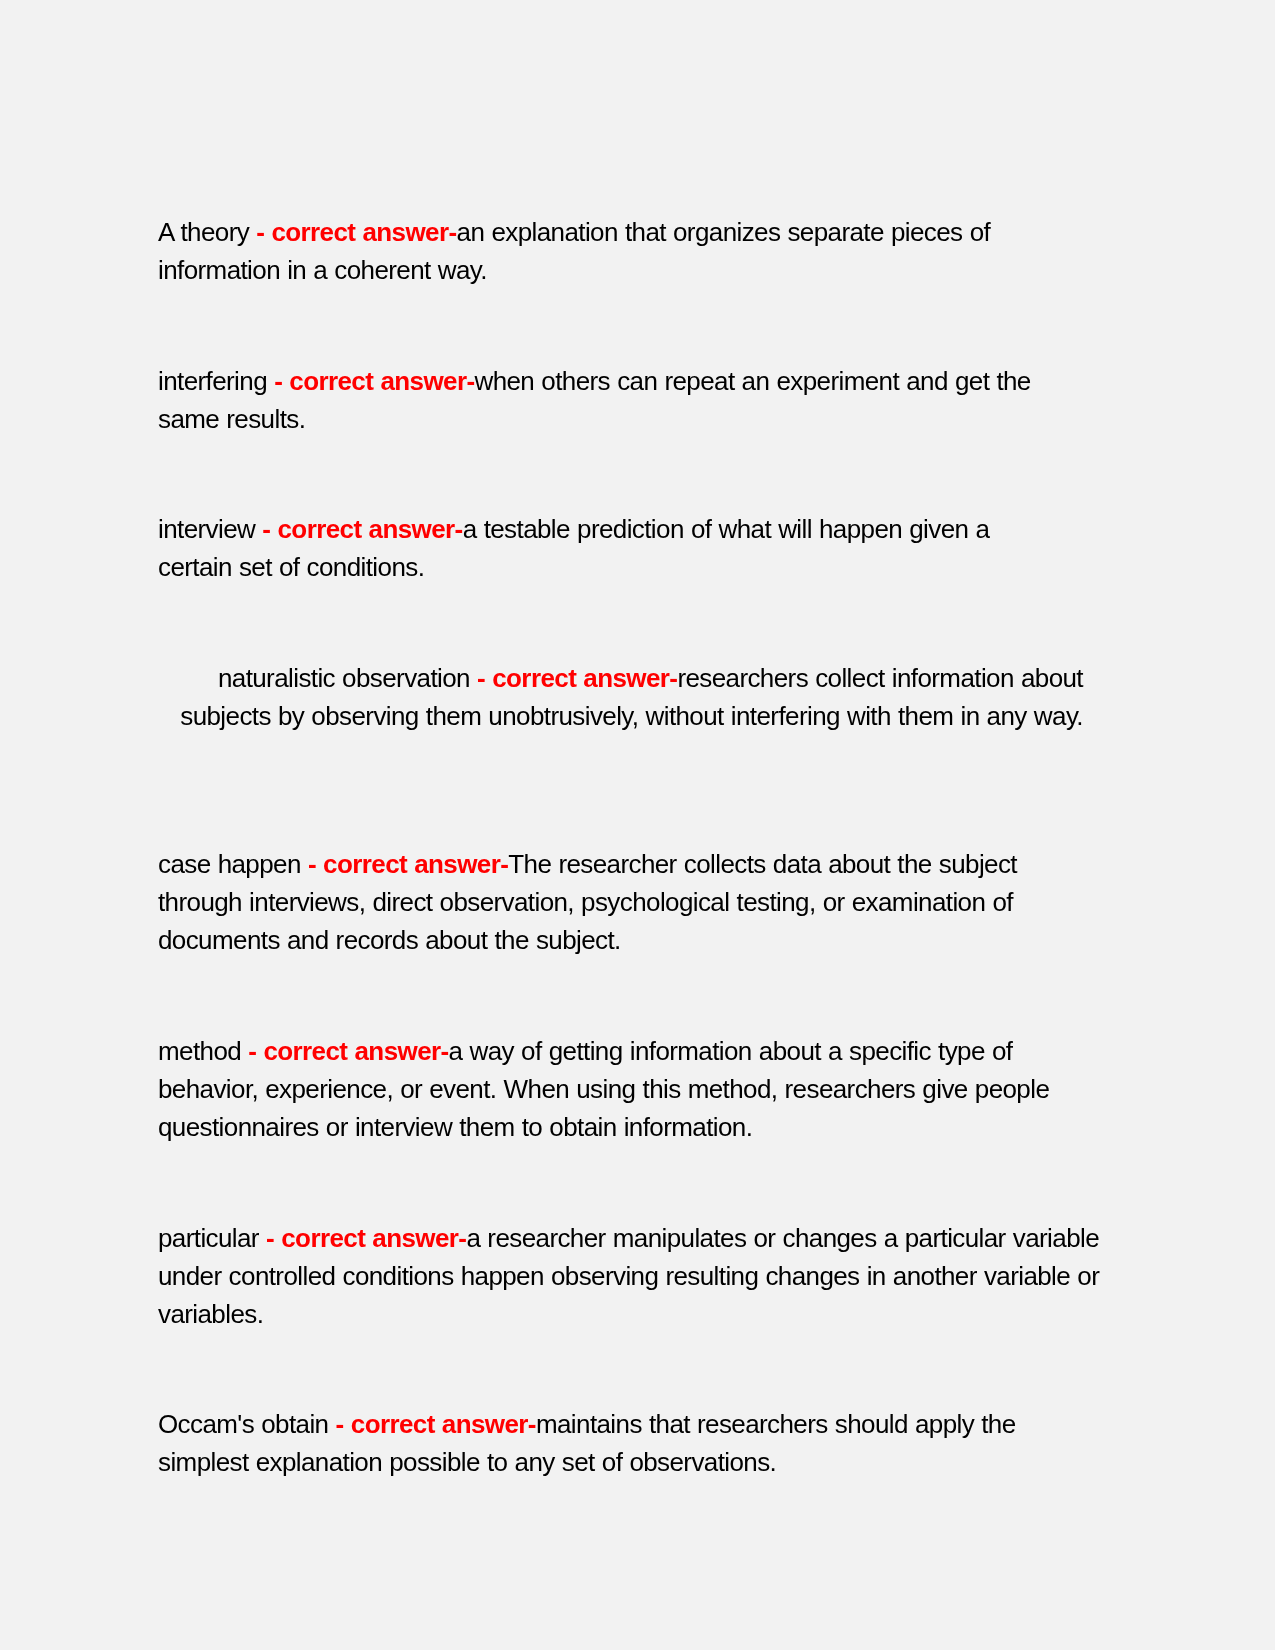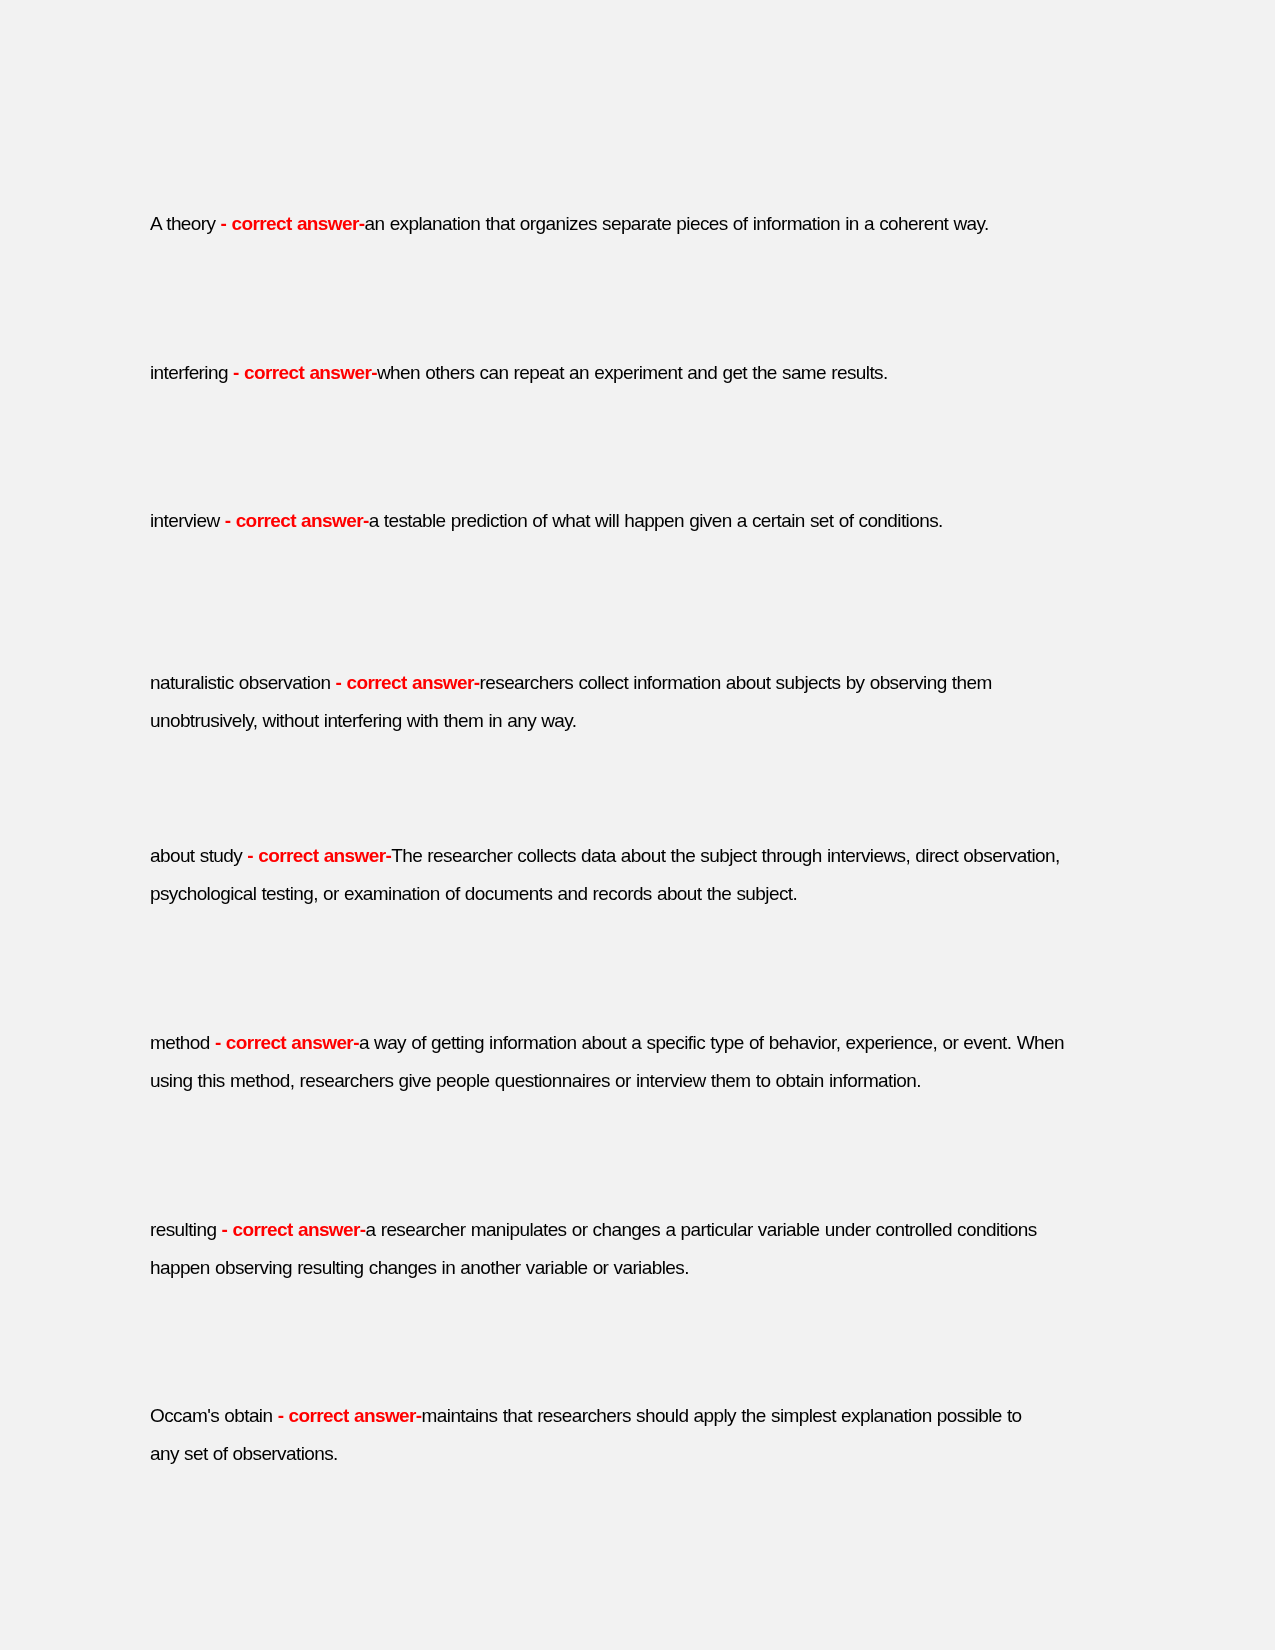--- a/index.html
+++ b/index.html
@@ -11,49 +11,49 @@
       position: relative;
       overflow: hidden;
     }
     .page {
       position: absolute;
       left: 150px;
       top: 205px;
       width: 980px;
     }
     .entry {
-      font-size: 19px;
+      font-size: 26px;
       line-height: 38px;
       letter-spacing: -0.6px;
       word-spacing: 0.5px;
-      margin: 0;
+      margin: 8px;
     }
     .sep { color: #ff0000; font-weight: bold; }
   </style>
 </head>
 <body>
 
 <div class="page">
   <p class="entry" style="position:absolute;top:0;width:880px;">
     <span>A theory </span><span class="sep">- correct answer-</span><span>an explanation that organizes separate pieces of information in a coherent way.</span>
   </p>
   <p class="entry" style="position:absolute;top:149px;width:920px;">
     <span>interfering </span><span class="sep">- correct answer-</span><span>when others can repeat an experiment and get the same results.</span>
   </p>
   <p class="entry" style="position:absolute;top:297px;width:905px;">
     <span>interview </span><span class="sep">- correct answer-</span><span>a testable prediction of what will happen given a certain set of conditions.</span>
   </p>
-  <p class="entry" style="position:absolute;top:459px;width:925px;">
+  <p class="entry" style="position:absolute;top:446px;width:925px;text-align:right;">
     <span>naturalistic observation </span><span class="sep">- correct answer-</span><span>researchers collect information about subjects by observing them unobtrusively, without interfering with them in any way.</span>
   </p>
   <p class="entry" style="position:absolute;top:632px;width:925px;">
-    <span>about study </span><span class="sep">- correct answer-</span><span>The researcher collects data about the subject through interviews, direct observation, psychological testing, or examination of documents and records about the subject.</span>
+    <span>case happen </span><span class="sep">- correct answer-</span><span>The researcher collects data about the subject through interviews, direct observation, psychological testing, or examination of documents and records about the subject.</span>
   </p>
   <p class="entry" style="position:absolute;top:819px;width:945px;">
     <span>method </span><span class="sep">- correct answer-</span><span>a way of getting information about a specific type of behavior, experience, or event. When using this method, researchers give people questionnaires or interview them to obtain information.</span>
   </p>
   <p class="entry" style="position:absolute;top:1006px;width:950px;">
-    <span>resulting </span><span class="sep">- correct answer-</span><span>a researcher manipulates or changes a particular variable under controlled conditions happen observing resulting changes in another variable or variables.</span>
+    <span>particular </span><span class="sep">- correct answer-</span><span>a researcher manipulates or changes a particular variable under controlled conditions happen observing resulting changes in another variable or variables.</span>
   </p>
   <p class="entry" style="position:absolute;top:1192px;width:890px;">
     <span>Occam's obtain </span><span class="sep">- correct answer-</span><span>maintains that researchers should apply the simplest explanation possible to any set of observations.</span>
   </p>
 </div>
 
 </body></html>

